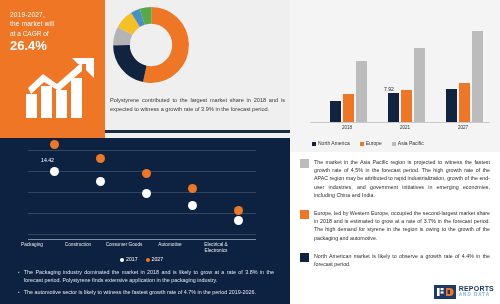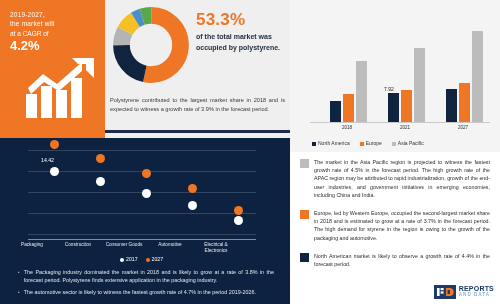--- a/index.html
+++ b/index.html
@@ -83,21 +83,21 @@
 </style>
 </head>
 <body>
 
 <div class="page">
 
   <div class="orange-panel">
     <div class="op-l1">2019-2027,</div>
     <div class="op-l2">the market will</div>
     <div class="op-l3">at a CAGR of</div>
-    <div class="op-cagr">4.2%</div>
+    <div class="op-cagr">26.4%</div>
   </div>
   <svg class="growth-icon" viewBox="0 0 74 62">
     <rect x="2" y="36" width="11" height="24" fill="#fff"></rect>
     <rect x="17" y="28" width="11" height="32" fill="#fff"></rect>
     <rect x="32" y="32" width="11" height="28" fill="#fff"></rect>
     <rect x="47" y="20" width="11" height="40" fill="#fff"></rect>
     <polygon points="4,30 19,16 33,26 58,4 58,13 35,33 20,24 7,36" fill="#fff"></polygon>
     <polygon points="48,0 70,0 70,20 62,12 62,6 54,6" fill="#fff"></polygon>
   </svg>
 
@@ -105,24 +105,20 @@
     <svg viewBox="0 0 42 42" width="78" height="78">
       <circle cx="21" cy="21" r="15.9" fill="transparent" stroke="#ee7624" stroke-width="9" stroke-dasharray="53.3 46.7" stroke-dashoffset="25"></circle>
       <circle cx="21" cy="21" r="15.9" fill="transparent" stroke="#10243f" stroke-width="9" stroke-dasharray="21.5 78.5" stroke-dashoffset="-28.3"></circle>
       <circle cx="21" cy="21" r="15.9" fill="transparent" stroke="#b4b4b4" stroke-width="9" stroke-dasharray="8 92" stroke-dashoffset="-49.8"></circle>
       <circle cx="21" cy="21" r="15.9" fill="transparent" stroke="#f5c026" stroke-width="9" stroke-dasharray="8.2 91.8" stroke-dashoffset="-57.8"></circle>
       <circle cx="21" cy="21" r="15.9" fill="transparent" stroke="#4a90c4" stroke-width="9" stroke-dasharray="4 96" stroke-dashoffset="-66"></circle>
       <circle cx="21" cy="21" r="15.9" fill="transparent" stroke="#57a846" stroke-width="9" stroke-dasharray="5 95" stroke-dashoffset="-70"></circle>
     </svg>
   </div>
 
-  <div class="pct-block">
-    <div class="pct-big">53.3%</div>
-    <div class="pct-sub">of the total market was occupied by polystyrene.</div>
-  </div>
 
   <div class="donut-desc">Polystyrene contributed to the largest market share in 2018 and is expected to witness a growth rate of 3.9% in the forecast period.</div>
   <div class="grey-divider"></div>
 
   <div class="barchart-bg">
     
   </div>
   <div class="axis-line"></div>
 
   <div class="grp" style="left:330px;top:22px;">

